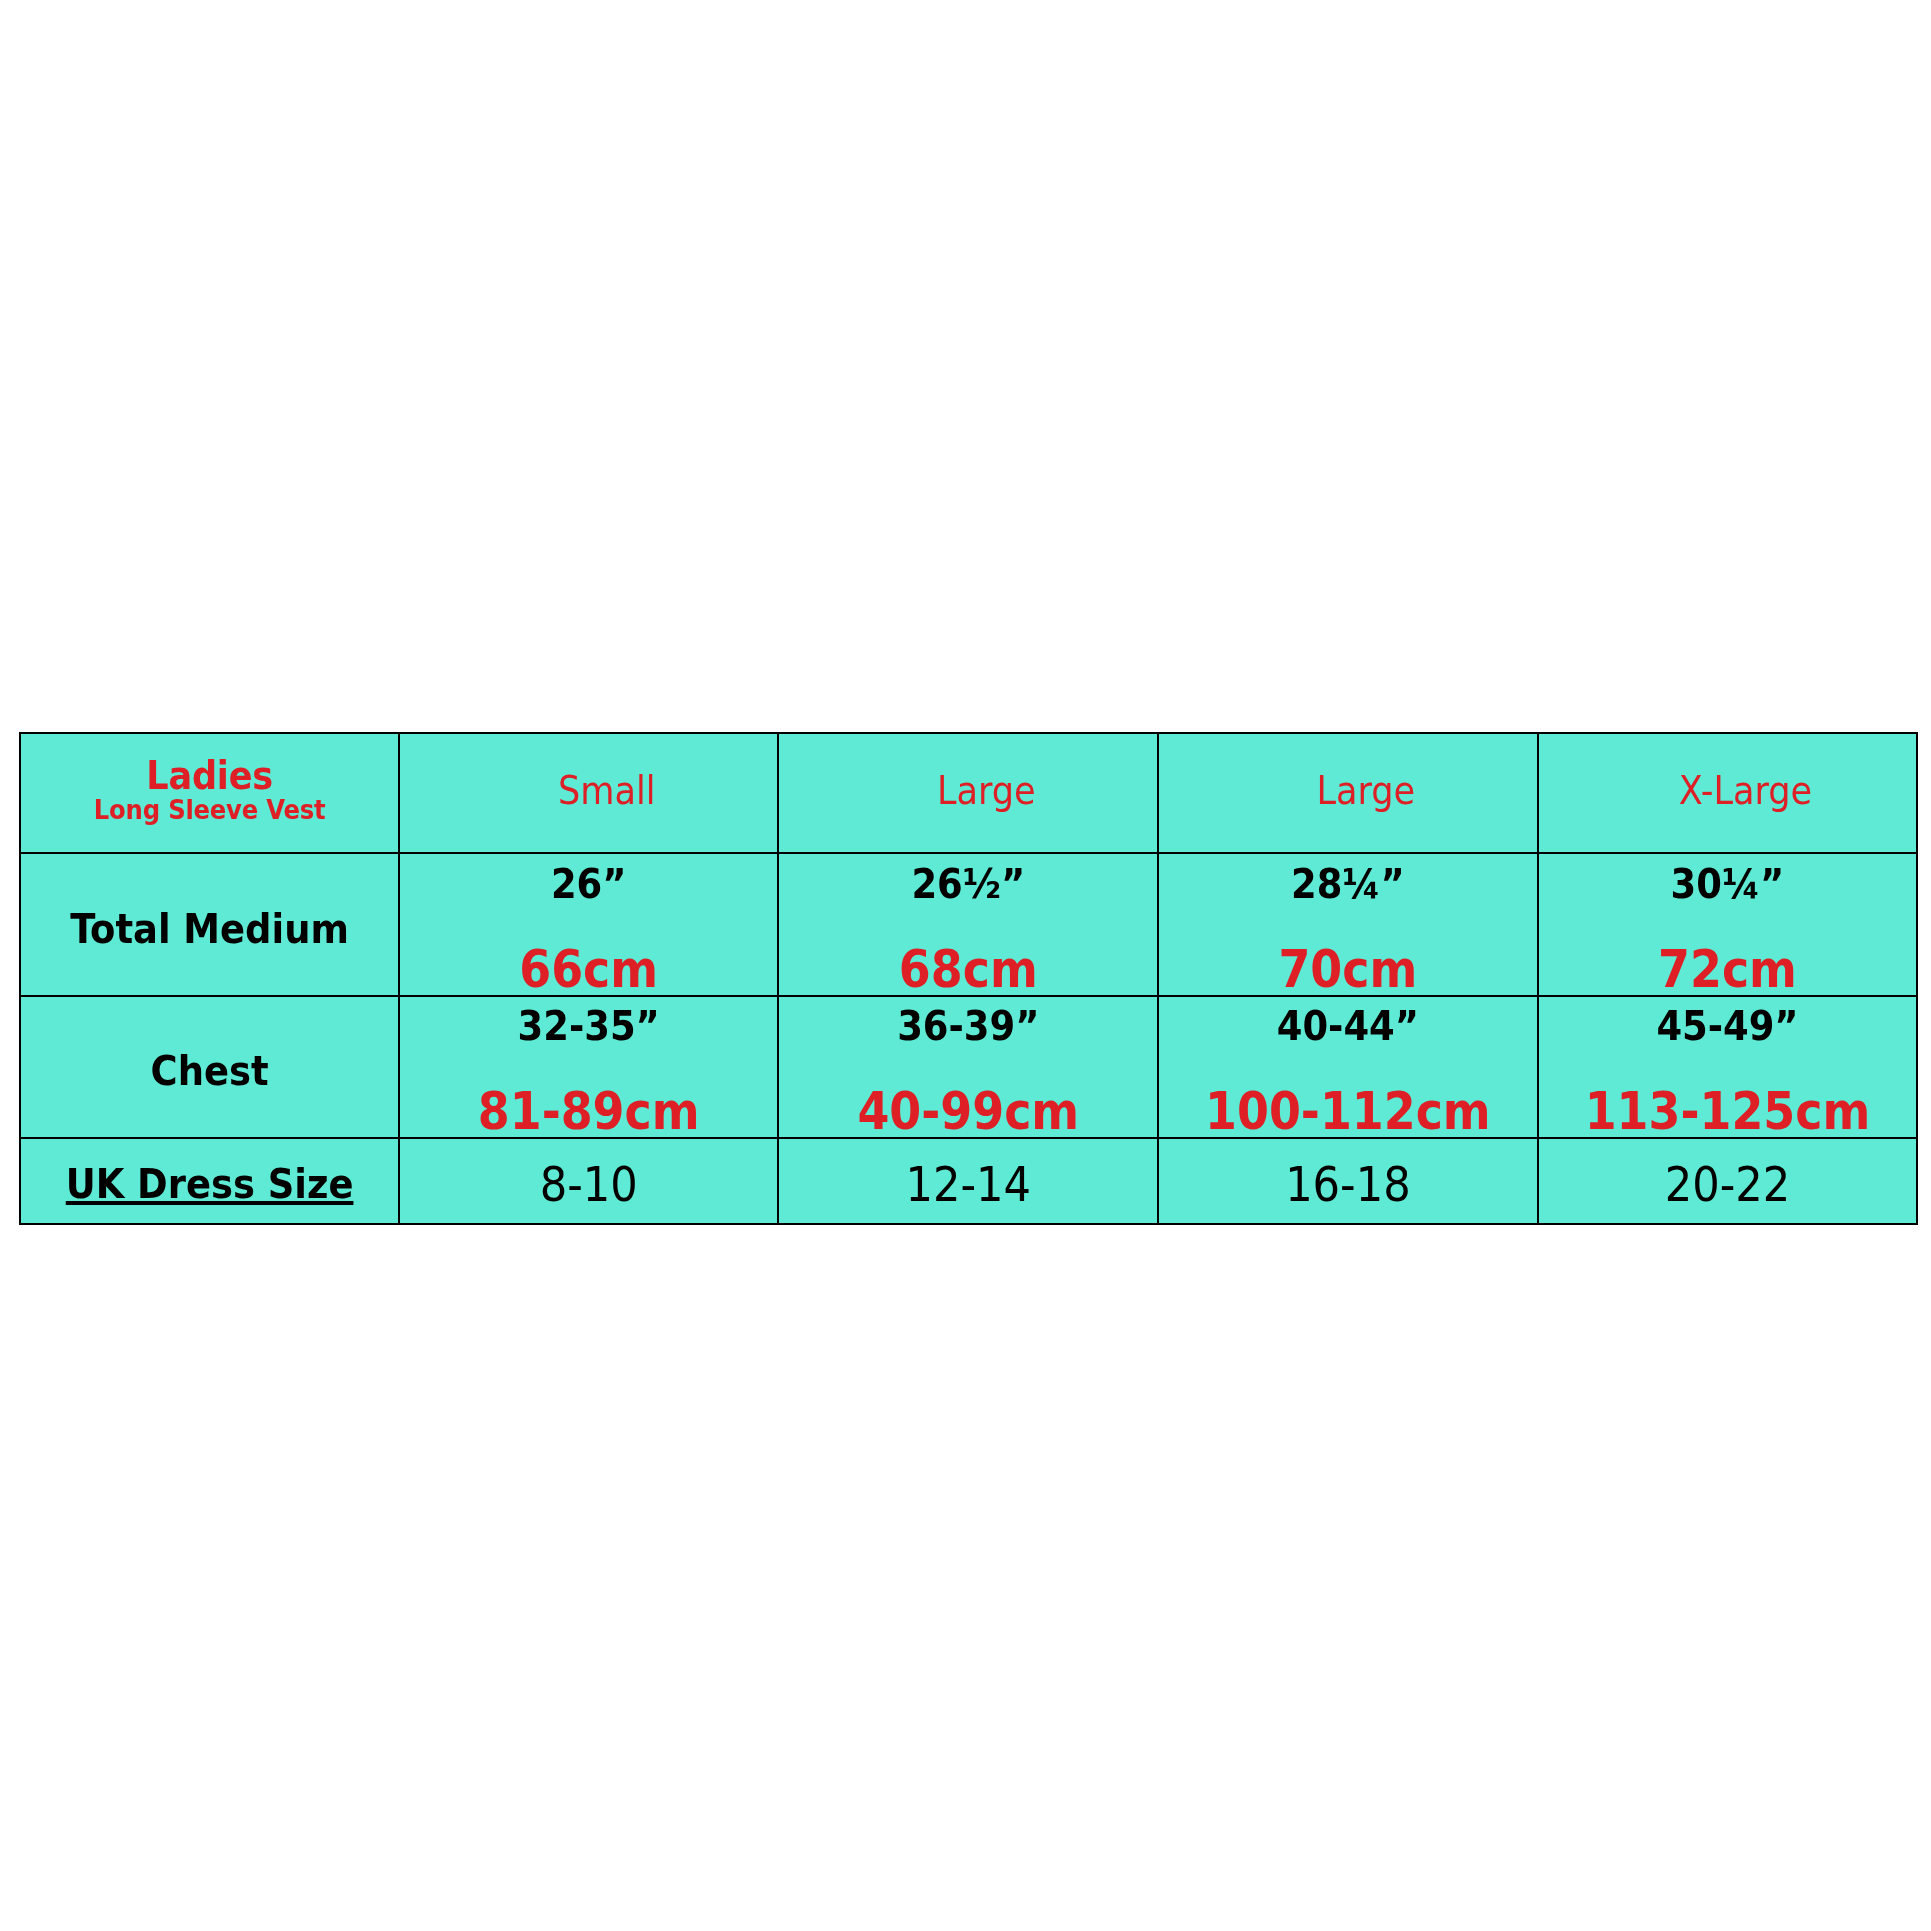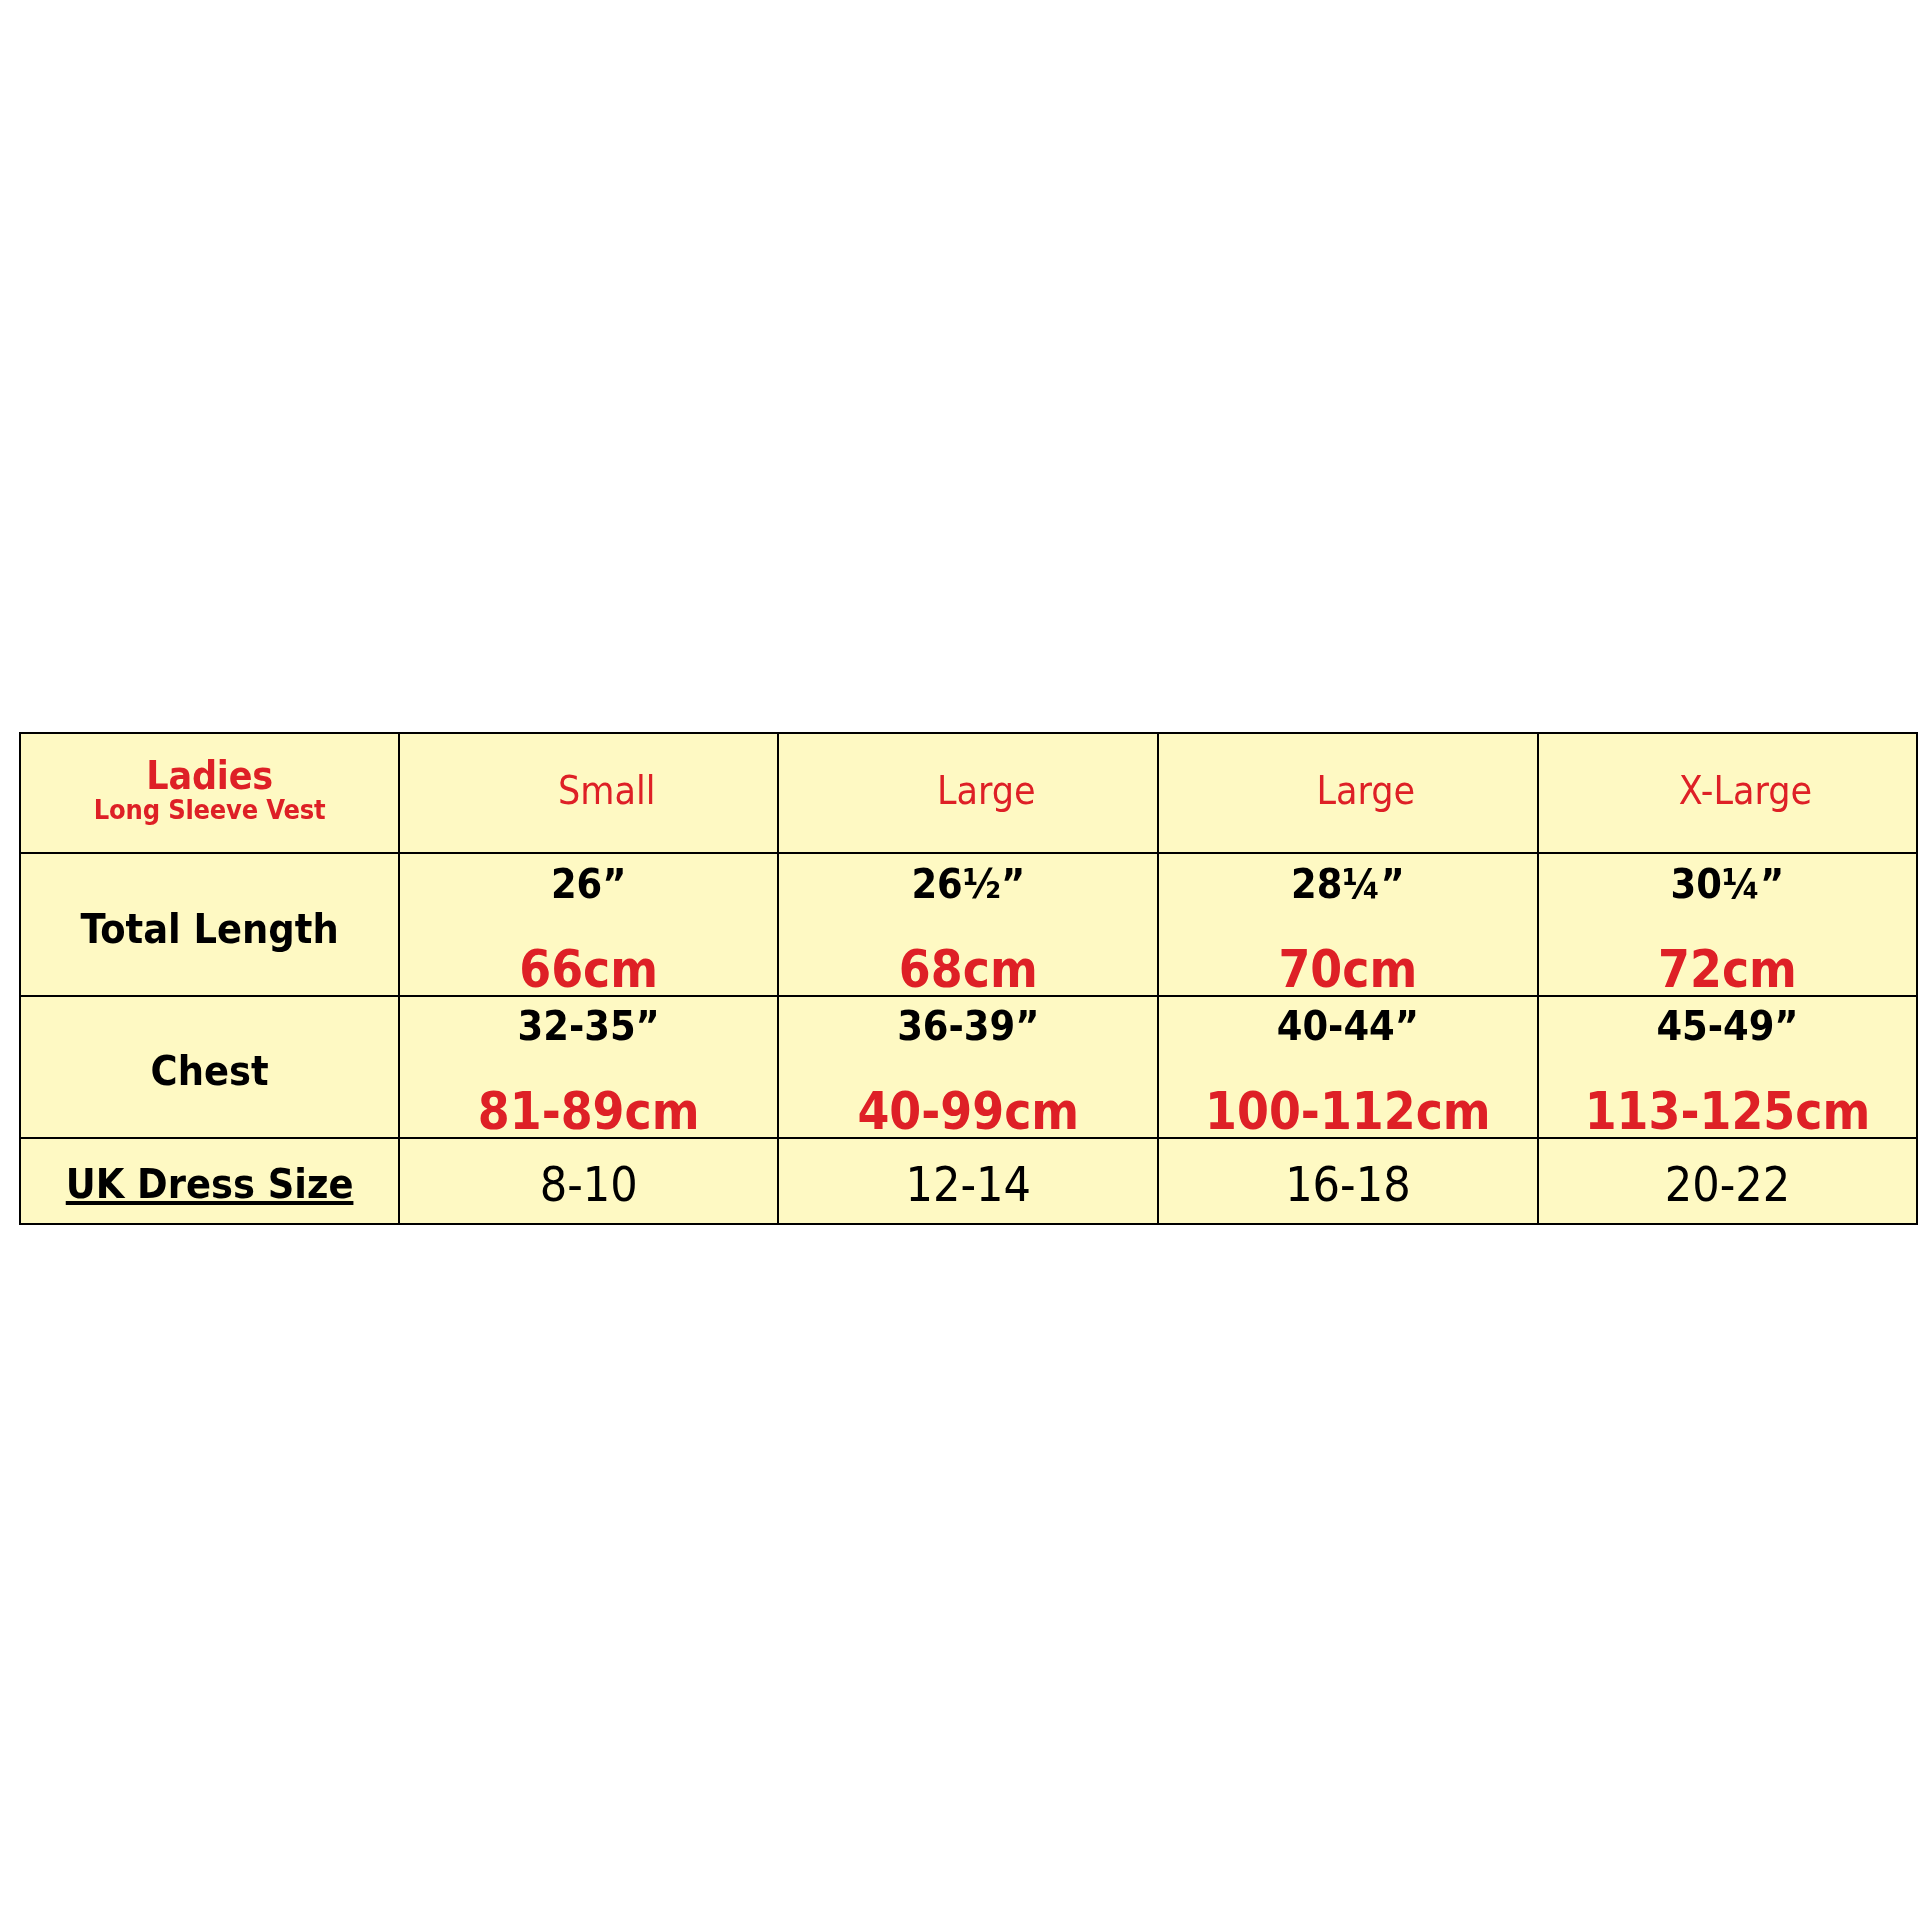--- a/index.html
+++ b/index.html
@@ -28,21 +28,21 @@
     table-layout: fixed;
     width: 1899px;
     background: #ffffff;
   }
 
   table.size-chart td {
     border: 2.9px solid #000000;
     padding: 0;
     text-align: center;
     vertical-align: middle;
-    background: #fef9c3;
+    background: #5eead4;
   }
 
   
   col.c-label { width: 378px; }
   col.c-size  { width: 379px; }
 
   
   .row-header td {
     height: 118px;
     vertical-align: bottom;
@@ -164,21 +164,21 @@
           <span class="hdr-size">Large</span>
         </td>
         <td>
           <span class="hdr-size">X-Large</span>
         </td>
       </tr>
 
       <tr class="row-measure">
         <td>
           <span class="meas-inner">
-            <span class="rowlabel">Total Length</span>
+            <span class="rowlabel">Total Medium</span>
           </span>
         </td>
         <td>
           <span class="meas-inner">
             <span class="val-imp">26”</span>
             <span class="val-met">66cm</span>
           </span>
         </td>
         <td>
           <span class="meas-inner">

